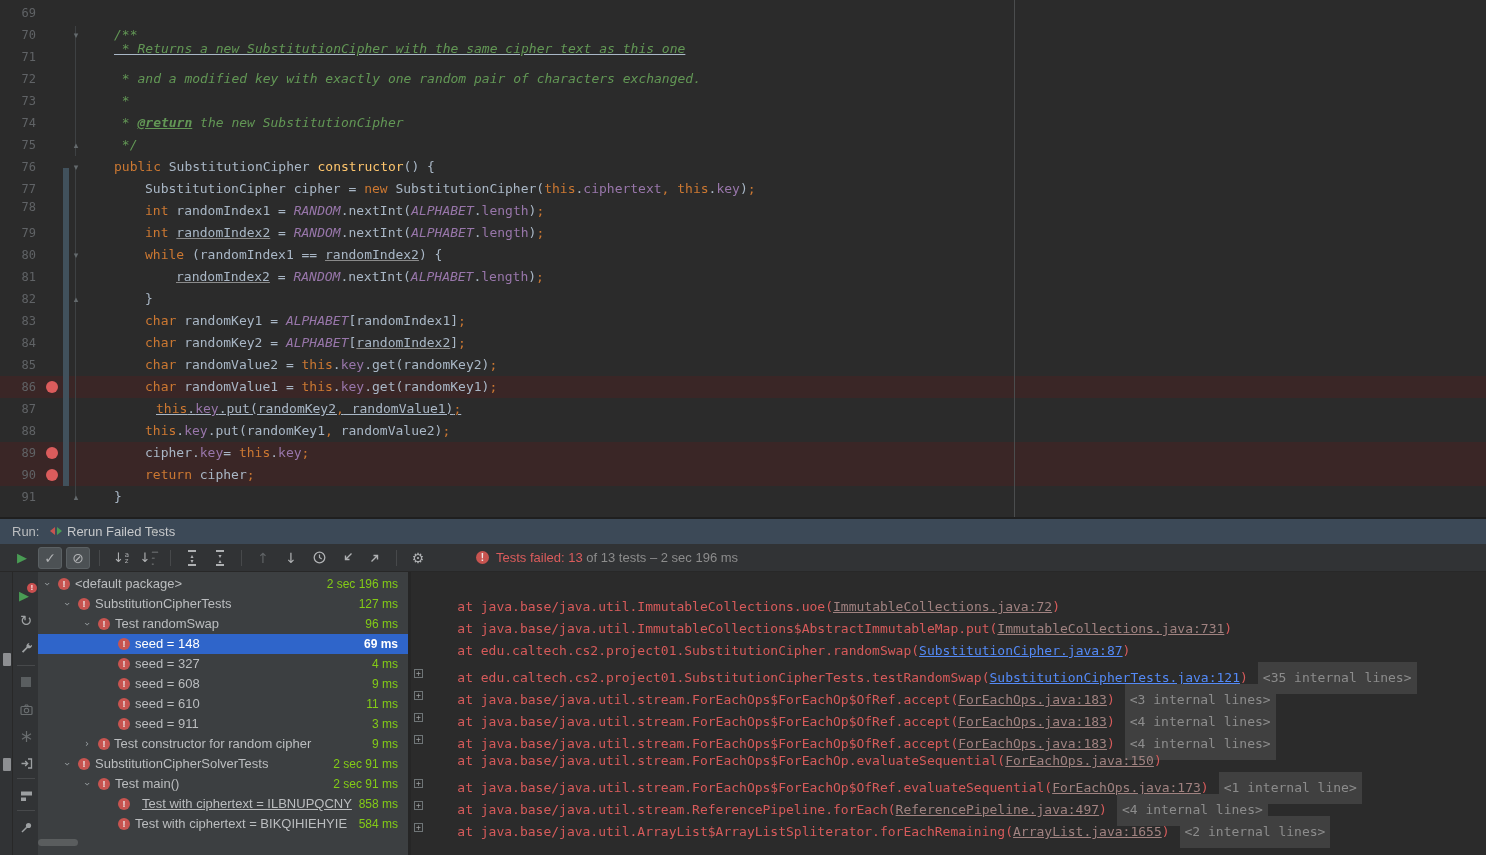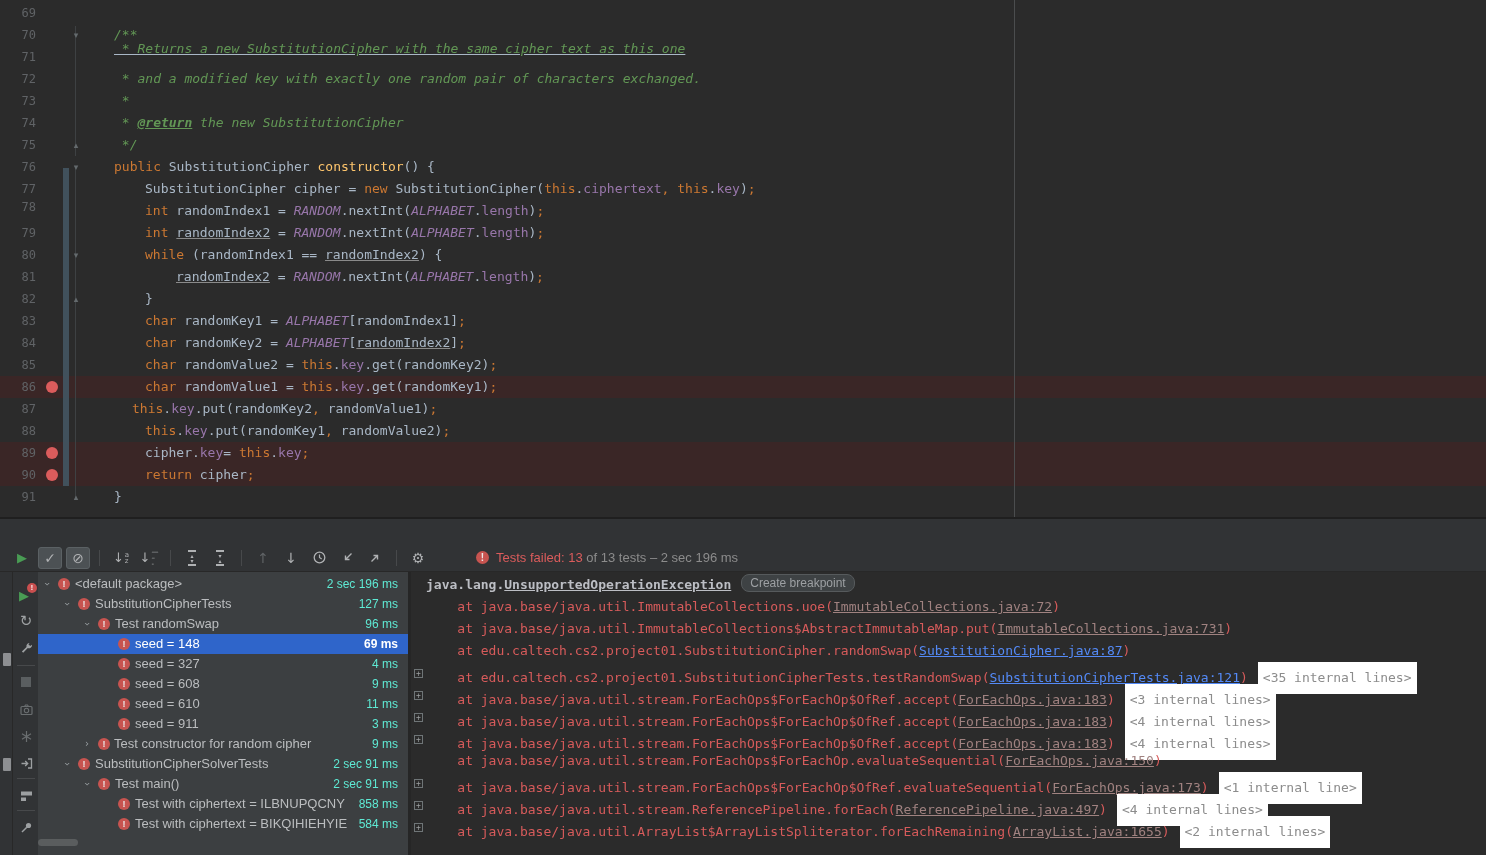--- a/index.html
+++ b/index.html
@@ -67,34 +67,34 @@
   .rf-dot{position:absolute;right:-4px;top:-3px;width:10px;height:10px;border-radius:50%;background:#C94F4F;color:#fff;font:bold 7px/10px "Liberation Sans",sans-serif;text-align:center;}
 
   .tree{position:absolute;left:38px;top:0;width:370px;height:283px;background:#3C3F41;overflow:hidden;}
   .trow{position:absolute;left:0;width:370px;height:20px;}
   .trow.sel{background:#2F65CA;}
   .t-chev{position:absolute;top:0;width:12px;font:10px/20px "DejaVu Sans",sans-serif;color:#9AA0A3;text-align:center;}
   .t-chev.open{transform:rotate(90deg);}
   .t-err{position:absolute;top:4px;width:12px;height:12px;border-radius:50%;background:#C75450;color:#EAE4E4;font:bold 9px/12px "Liberation Sans",sans-serif;text-align:center;}
   .t-label{position:absolute;top:0;font:13px/20px "Liberation Sans",sans-serif;color:#BBBDBF;white-space:nowrap;}
   .trow.sel .t-label{color:#FFFFFF;}
-  .t-time{position:absolute;right:10px;top:0;font:12px/20px "Liberation Sans",sans-serif;color:#5eead4;}
+  .t-time{position:absolute;right:10px;top:0;font:12px/20px "Liberation Sans",sans-serif;color:#84cc16;}
   .trow.sel .t-time{color:#FFFFFF;font-weight:bold;}
   .tree-hscroll{position:absolute;left:38px;top:267px;width:40px;height:7px;border-radius:4px;background:#5A5D5E;}
 
   .splitter{position:absolute;left:408px;top:0;width:3px;height:283px;background:#262626;}
   .console{position:absolute;left:411px;top:0;width:1075px;height:283px;background:#2B2B2B;overflow:hidden;}
   .crow{position:absolute;left:15px;height:22px;white-space:pre;font:13px/22px "DejaVu Sans Mono",monospace;}
   .fold-plus{position:absolute;left:3px;top:7px;width:9px;height:9px;border:1px solid #6F7577;color:#9DA0A2;font:8px/7px "DejaVu Sans Mono",monospace;text-align:center;}
   .cs-ex{color:#BCBEC4;font-weight:bold;}
   .cs-exl{color:#BCBEC4;font-weight:bold;text-decoration:underline;}
   .cs-r{color:#D75B5B;}
   .cs-rl{color:#A08280;text-decoration:underline;}
   .cs-bl{color:#548AF7;text-decoration:underline;}
-  .c-badge{display:inline-block;margin-left:10px;padding:6px 5px;background:#ffffff;color:#8C8C8C;font:13px/20px "DejaVu Sans Mono",monospace;vertical-align:middle;}
+  .c-badge{display:inline-block;margin-left:10px;padding:6px 5px;background:#404040;color:#8C8C8C;font:13px/20px "DejaVu Sans Mono",monospace;vertical-align:middle;}
   .c-chip{display:inline-block;margin-left:10px;padding:0 8px;background:#3E4244;border:1px solid #565A5C;border-radius:8px;color:#9DA0A3;font:12px/16px "Liberation Sans",sans-serif;vertical-align:2px;}
 </style>
 </head>
 <body>
 
 <div class="app">
 
   <div class="editor">
     <div id="hl-layer">
         <div class="hl-band" style="top: 376px;"></div>
@@ -150,32 +150,44 @@
         <div class="code-line" style="top: 178px; left: 145px;"><span class="tk-pl">SubstitutionCipher cipher = </span><span class="tk-kw">new</span><span class="tk-pl"> SubstitutionCipher(</span><span class="tk-kw">this</span><span class="tk-pl">.</span><span class="tk-fd">ciphertext</span><span class="tk-pc">,</span><span class="tk-pl"> </span><span class="tk-kw">this</span><span class="tk-pl">.</span><span class="tk-fd">key</span><span class="tk-pl">)</span><span class="tk-pc">;</span></div>
         <div class="code-line" style="top: 200px; left: 145px;"><span class="tk-kw">int</span><span class="tk-pl"> randomIndex1 = </span><span class="tk-st">RANDOM</span><span class="tk-pl">.nextInt(</span><span class="tk-st">ALPHABET</span><span class="tk-pl">.</span><span class="tk-fd">length</span><span class="tk-pl">)</span><span class="tk-pc">;</span></div>
         <div class="code-line" style="top: 222px; left: 145px;"><span class="tk-kw">int</span><span class="tk-pl"> </span><span class="tk-un">randomIndex2</span><span class="tk-pl"> = </span><span class="tk-st">RANDOM</span><span class="tk-pl">.nextInt(</span><span class="tk-st">ALPHABET</span><span class="tk-pl">.</span><span class="tk-fd">length</span><span class="tk-pl">)</span><span class="tk-pc">;</span></div>
         <div class="code-line" style="top: 244px; left: 145px;"><span class="tk-kw">while</span><span class="tk-pl"> (randomIndex1 == </span><span class="tk-un">randomIndex2</span><span class="tk-pl">) {</span></div>
         <div class="code-line" style="top: 266px; left: 176px;"><span class="tk-un">randomIndex2</span><span class="tk-pl"> = </span><span class="tk-st">RANDOM</span><span class="tk-pl">.nextInt(</span><span class="tk-st">ALPHABET</span><span class="tk-pl">.</span><span class="tk-fd">length</span><span class="tk-pl">)</span><span class="tk-pc">;</span></div>
         <div class="code-line" style="top: 288px; left: 145px;"><span class="tk-pl">}</span></div>
         <div class="code-line" style="top: 310px; left: 145px;"><span class="tk-kw">char</span><span class="tk-pl"> randomKey1 = </span><span class="tk-st">ALPHABET</span><span class="tk-pl">[randomIndex1]</span><span class="tk-pc">;</span></div>
         <div class="code-line" style="top: 332px; left: 145px;"><span class="tk-kw">char</span><span class="tk-pl"> randomKey2 = </span><span class="tk-st">ALPHABET</span><span class="tk-pl">[</span><span class="tk-un">randomIndex2</span><span class="tk-pl">]</span><span class="tk-pc">;</span></div>
         <div class="code-line" style="top: 354px; left: 145px;"><span class="tk-kw">char</span><span class="tk-pl"> randomValue2 = </span><span class="tk-kw">this</span><span class="tk-pl">.</span><span class="tk-fd">key</span><span class="tk-pl">.get(randomKey2)</span><span class="tk-pc">;</span></div>
         <div class="code-line" style="top: 376px; left: 145px;"><span class="tk-kw">char</span><span class="tk-pl"> randomValue1 = </span><span class="tk-kw">this</span><span class="tk-pl">.</span><span class="tk-fd">key</span><span class="tk-pl">.get(randomKey1)</span><span class="tk-pc">;</span></div>
-        <div class="code-line" style="top: 398px; left: 132px;"><span class="tk-kw">this</span><span class="tk-pl">.</span><span class="tk-fd">key</span><span class="tk-pl">.put(randomKey2</span><span class="tk-pc">,</span><span class="tk-pl"> randomValue1)</span><span class="tk-pc">;</span></div>
+        <div class="code-line" style="top: 398px; left: 156px; text-decoration: underline;"><span class="tk-kw">this</span><span class="tk-pl">.</span><span class="tk-fd">key</span><span class="tk-pl">.put(randomKey2</span><span class="tk-pc">,</span><span class="tk-pl"> randomValue1)</span><span class="tk-pc">;</span></div>
         <div class="code-line" style="top: 420px; left: 145px;"><span class="tk-kw">this</span><span class="tk-pl">.</span><span class="tk-fd">key</span><span class="tk-pl">.put(randomKey1</span><span class="tk-pc">,</span><span class="tk-pl"> randomValue2)</span><span class="tk-pc">;</span></div>
         <div class="code-line" style="top: 442px; left: 145px;"><span class="tk-pl">cipher</span><span class="tk-pl">.</span><span class="tk-fd">key</span><span class="tk-pl">= </span><span class="tk-kw">this</span><span class="tk-pl">.</span><span class="tk-fd">key</span><span class="tk-pc">;</span></div>
         <div class="code-line" style="top: 464px; left: 145px;"><span class="tk-kw">return</span><span class="tk-pl"> cipher</span><span class="tk-pc">;</span></div>
         <div class="code-line" style="top: 486px; left: 114px;"><span class="tk-pl">}</span></div>
       </div>
     <div class="margin-line"></div>
   </div>
 
   <div class="panel-divider"></div>
 
   <div class="run-panel">
+    <div class="tabbar">
+      <span class="run-label">Run:</span>
+      <div class="tab">
+        <span class="tab-icon">
+            <i class="tri-l"></i>
+            <i class="tri-r"></i>
+          </span>
+        <span class="tab-title">Rerun Failed Tests</span>
+        <span class="tab-close">×</span>
+        <span class="tab-underline"></span>
+      </div>
+    </div>
 
     <div class="toolbar">
       <div class="tb-icons" id="tb-icons">
           <div class="tbtn">
             <span class="g-play">▶</span>
           </div>
           <div class="tbtn pressed">✓</div>
           <div class="tbtn pressed">⊘</div>
           <div class="vsep"></div>
           <div class="tbtn">
@@ -344,33 +356,32 @@
             <div class="t-time">2 sec 91 ms</div>
           </div>
           <div class="trow" style="top: 202px;">
             <div class="t-chev open" style="left: 43px;">›</div>
             <div class="t-err" style="left: 60px;">!</div>
             <div class="t-label" style="left: 77px;">Test main()</div>
             <div class="t-time">2 sec 91 ms</div>
           </div>
           <div class="trow" style="top: 222px;">
             <div class="t-err" style="left: 80px;">!</div>
-            <div class="t-label" style="left: 97px;">Test with ciphertext = ILBNUPQCNY</div>
+            <div class="t-label" style="left: 104px; text-decoration: underline;">Test with ciphertext = ILBNUPQCNY</div>
             <div class="t-time">858 ms</div>
           </div>
           <div class="trow" style="top: 242px;">
             <div class="t-err" style="left: 80px;">!</div>
             <div class="t-label" style="left: 97px;">Test with ciphertext = BIKQIHIEHYIE</div>
             <div class="t-time">584 ms</div>
           </div>
         </div>
       <div class="tree-hscroll"></div>
       <div class="splitter"></div>
       <div class="console" id="console">
-          <div class="crow" style="top: 2px;"><span class="cs-ex">java.lang.</span><span class="cs-exl">UnsupportedOperationException</span><span class="c-chip">Create breakpoint</span></div>
           <div class="crow" style="top: 24px;"><span class="cs-r">    at java.base/java.util.ImmutableCollections.uoe(</span><span class="cs-rl">ImmutableCollections.java:72</span><span class="cs-r">)</span></div>
           <div class="crow" style="top: 46px;"><span class="cs-r">    at java.base/java.util.ImmutableCollections$AbstractImmutableMap.put(</span><span class="cs-rl">ImmutableCollections.java:731</span><span class="cs-r">)</span></div>
           <div class="crow" style="top: 68px;"><span class="cs-r">    at edu.caltech.cs2.project01.SubstitutionCipher.randomSwap(</span><span class="cs-bl">SubstitutionCipher.java:87</span><span class="cs-r">)</span></div>
           <div class="crow" style="top: 90px;"><span class="cs-r">    at edu.caltech.cs2.project01.SubstitutionCipherTests.testRandomSwap(</span><span class="cs-bl">SubstitutionCipherTests.java:121</span><span class="cs-r">)</span><span class="c-badge">&lt;35 internal lines&gt;</span></div>
           <div class="fold-plus" style="top: 97px;">+</div>
           <div class="crow" style="top: 112px;"><span class="cs-r">    at java.base/java.util.stream.ForEachOps$ForEachOp$OfRef.accept(</span><span class="cs-rl">ForEachOps.java:183</span><span class="cs-r">)</span><span class="c-badge">&lt;3 internal lines&gt;</span></div>
           <div class="fold-plus" style="top: 119px;">+</div>
           <div class="crow" style="top: 134px;"><span class="cs-r">    at java.base/java.util.stream.ForEachOps$ForEachOp$OfRef.accept(</span><span class="cs-rl">ForEachOps.java:183</span><span class="cs-r">)</span><span class="c-badge">&lt;4 internal lines&gt;</span></div>
           <div class="fold-plus" style="top: 141px;">+</div>
           <div class="crow" style="top: 156px;"><span class="cs-r">    at java.base/java.util.stream.ForEachOps$ForEachOp$OfRef.accept(</span><span class="cs-rl">ForEachOps.java:183</span><span class="cs-r">)</span><span class="c-badge">&lt;4 internal lines&gt;</span></div>

